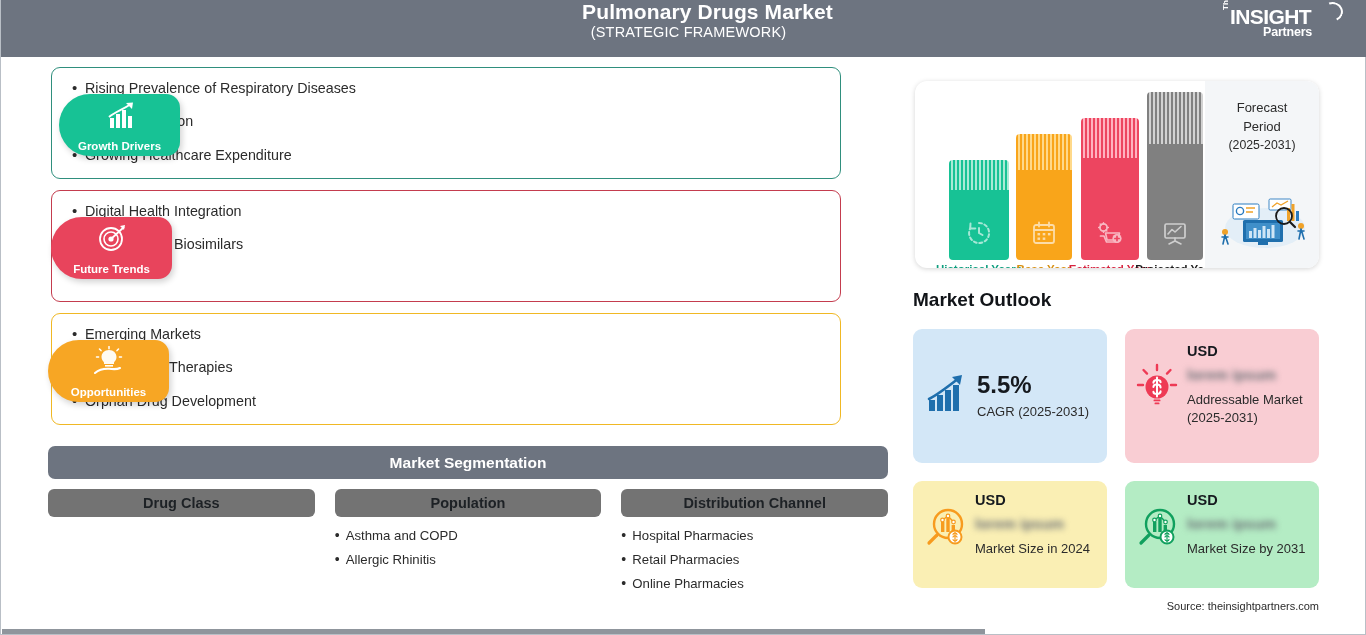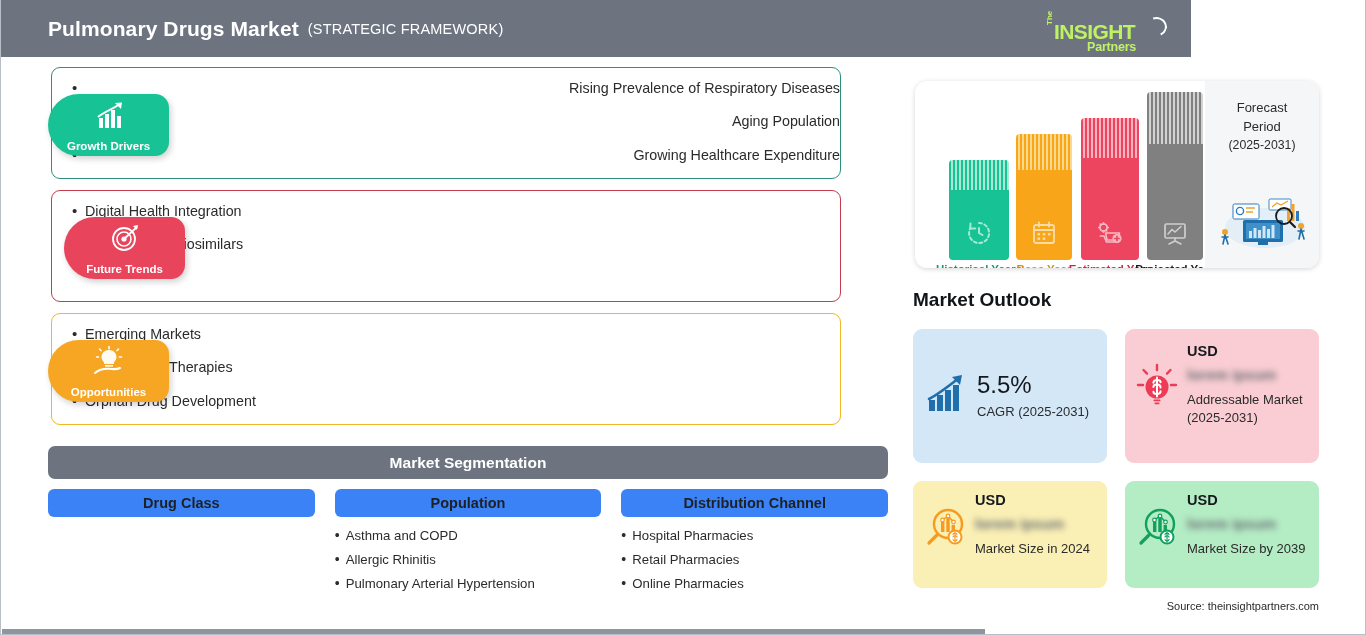--- a/index.html
+++ b/index.html
@@ -13,42 +13,42 @@
     position: relative;
     width: 1366px; height: 635px;
     background: #ffffff;
     border: 1px solid #b9bfc6;
     border-top: none;
   }
 
   
   .header {
     position: absolute; left: 0; top: 0;
-    width: 1190px; height: 57px;
+    width: 1366px; height: 57px;
     background: #6d7480;
-    display: flex; align-items: center;
+    display: flex; align-items: center; flex-direction: column;
   }
   .header-title {
     margin-left: 47px;
     color: #ffffff;
     font-size: 21px;
     font-weight: bold;
     letter-spacing: 0.1px;
   }
   .header-sub {
     margin-left: 9px;
     color: #ffffff;
     font-size: 14.5px;
     font-weight: normal;
     letter-spacing: 0.2px;
   }
   .logo {
-    position: absolute; right: 18px; top: 16px;
+    position: absolute; right: 18px; top: 1px;
     width: 130px; height: 42px;
-    color: #bef264;
+    color: #ffffff;
     text-align: right;
   }
   .logo-the {
     position: absolute; left: 2px; top: 9px;
     font-size: 8px; font-weight: bold;
     transform: rotate(-90deg); transform-origin: left top;
     letter-spacing: 0px;
   }
   .logo-insight {
     position: absolute; left: 11px; top: 4px;
@@ -69,21 +69,21 @@
   }
 
   
   .left-col { position: absolute; left: 0; top: 57px; width: 900px; }
   .driver-box {
     position: absolute; left: 50px; width: 790px;
     border: 1.4px solid #2f8f7d;
     border-radius: 9px;
     background: #ffffff;
   }
-  .driver-box.green  { border-color: #2f8f7d; text-align: right; }
+  .driver-box.green  { border-color: #2f8f7d; }
   .driver-box.red    { border-color: #c43c4e; }
   .driver-box.orange { border-color: #f0b824; }
 
   .badge {
     position: absolute; left: 0;
     width: 121px; height: 62px;
     border-radius: 31px 14px 14px 31px;
     color: #ffffff;
     box-shadow: 2px 3px 6px rgba(0,0,0,0.18);
     z-index: 4;
@@ -126,21 +126,21 @@
   }
   .seg-cols {
     position: absolute; left: 47px; top: 489px;
     width: 840px;
     display: flex;
   }
   .seg-col { width: 267px; margin-right: 20px; }
   .seg-col:last-child { margin-right: 0; }
   .seg-col-head {
     height: 28px;
-    background: #3b82f6;
+    background: #737373;
     border-radius: 6px;
     color: #1d2125;
     font-size: 14.5px; font-weight: bold;
     display: flex; align-items: center; justify-content: center;
   }
   .seg-list { margin-top: 12px; }
   .seg-list li {
     list-style: none;
     font-size: 13.2px; color: #2b2b2b;
     line-height: 1; margin-bottom: 11px;
@@ -210,21 +210,21 @@
     border-radius: 9px;
     overflow: hidden;
   }
   .card-blue   { left: 0;   top: 0;   width: 194px; height: 134px; background: #d3e7f7; }
   .card-pink   { left: 212px; top: 0; width: 194px; height: 134px; background: #f9cdd3; }
   .card-yellow { left: 0;   top: 152px; width: 194px; height: 107px; background: #faefb4; }
   .card-green  { left: 212px; top: 152px; width: 194px; height: 107px; background: #b4ecc4; }
 
   .card-cagr { display: flex; align-items: center; height: 100%; padding-left: 12px; }
   .cagr-text { margin-left: 8px; }
-  .cagr-val { font-size: 24px; font-weight: normal; color: #15191e; line-height: 1; }
+  .cagr-val { font-size: 24px; font-weight: bold; color: #15191e; line-height: 1; }
   .cagr-lbl { font-size: 13px; color: #2b2b2b; margin-top: 7px; }
 
   .card-usd { position: relative; height: 100%; padding: 14px 8px 12px 62px; }
   .usd-lbl { font-size: 14.5px; font-weight: bold; color: #15191e; }
   .usd-blur {
     margin-top: 7px; height: 17px;
     font-size: 15px; font-weight: bold; color: #6a6f75;
     filter: blur(3.4px);
     white-space: nowrap;
   }
@@ -263,41 +263,41 @@
 
   <div class="left-col">
 
     <div class="driver-box green" style="top:10px; height:112px;">
       <ul class="bullets">
         <li>Rising Prevalence of Respiratory Diseases</li>
         <li>Aging Population</li>
         <li>Growing Healthcare Expenditure</li>
       </ul>
     </div>
-    <div class="badge green" style="top:37px; left:47px;">
+    <div class="badge green" style="top:37px; left:58px;">
       <span class="badge-icon">
         <svg width="40" height="30" viewBox="0 0 40 30">
           <path d="M10 28 L10 18 L14 18 L14 28 Z" fill="#fff"></path>
           <path d="M16 28 L16 14 L20 14 L20 28 Z" fill="#fff"></path>
           <path d="M22 28 L22 10 L26 10 L26 28 Z" fill="#fff"></path>
           <path d="M28 28 L28 16 L32 16 L32 28 Z" fill="#fff"></path>
           <path d="M9 17 C15 12, 22 10, 31 4" stroke="#fff" stroke-width="2" fill="none"></path>
           <path d="M26 3 L33 2.5 L32 9 Z" fill="#fff"></path>
         </svg>
       </span>
       <span class="badge-label">Growth Drivers</span>
     </div>
 
     <div class="driver-box red" style="top:133px; height:112px;">
       <ul class="bullets">
         <li>Digital Health Integration</li>
         <li>Biologics and Biosimilars</li>
       </ul>
     </div>
-    <div class="badge red" style="top:160px; left:63px;align-items:center;">
+    <div class="badge red" style="top:160px; left:50px;align-items:center;">
       <span class="badge-icon">
         <svg width="40" height="30" viewBox="0 0 40 30">
           <circle cx="19" cy="16" r="11" stroke="#fff" stroke-width="1.8" fill="none"></circle>
           <circle cx="19" cy="16" r="7" stroke="#fff" stroke-width="1.6" fill="none"></circle>
           <circle cx="19" cy="16" r="2.6" fill="#fff"></circle>
           <path d="M19 16 L32 4" stroke="#fff" stroke-width="1.8" fill="none"></path>
           <path d="M28 3 L33 2 L32 7 Z" fill="#fff"></path>
         </svg>
       </span>
       <span class="badge-label">Future Trends</span>
@@ -328,21 +328,20 @@
   </div>
   <div class="seg-cols">
     <div class="seg-col">
       <div class="seg-col-head">Drug Class</div>
     </div>
     <div class="seg-col">
       <div class="seg-col-head">Population</div>
       <ul class="seg-list">
         <li>Asthma and COPD</li>
         <li>Allergic Rhinitis</li>
-        <li>Pulmonary Arterial Hypertension</li>
       </ul>
     </div>
     <div class="seg-col">
       <div class="seg-col-head">Distribution Channel</div>
       <ul class="seg-list">
         <li>Hospital Pharmacies</li>
         <li>Retail Pharmacies</li>
         <li>Online Pharmacies</li>
       </ul>
     </div>
@@ -546,21 +545,21 @@
               <circle cx="25" cy="11" r="1.8" fill="#fff" stroke="#11a05e" stroke-width="1.2"></circle>
               <circle cx="30.5" cy="17" r="1.8" fill="#fff" stroke="#11a05e" stroke-width="1.2"></circle>
               <path d="M14 30 L6 38" stroke="#11a05e" stroke-width="3.2" stroke-linecap="round"></path>
               <circle cx="32" cy="32" r="6.5" fill="#fff" stroke="#11a05e" stroke-width="2"></circle>
               <path d="M30 29.6 C30 28.7 31 28.2 32 28.2 C33 28.2 34 28.7 34 29.4 M34 34.4 C34 35.3 33 35.8 32 35.8 C31 35.8 30 35.3 30 34.6 M30 32 C30 31.2 31 30.8 32 30.8 C33 30.8 34 31.3 34 32.1" stroke="#11a05e" stroke-width="1.2" fill="none" stroke-linecap="round"></path>
               <path d="M32 27 V37" stroke="#11a05e" stroke-width="1.2" stroke-linecap="round"></path>
             </svg>
           </span>
           <div class="usd-lbl">USD</div>
           <div class="usd-blur">lorem ipsum</div>
-          <div class="usd-cap">Market Size by 2039</div>
+          <div class="usd-cap">Market Size by 2031</div>
         </div>
       </div>
     </div>
 
     <div class="source">Source: theinsightpartners.com</div>
   </div>
 
   <div class="scrollbar-h"></div>
 </div>
 

